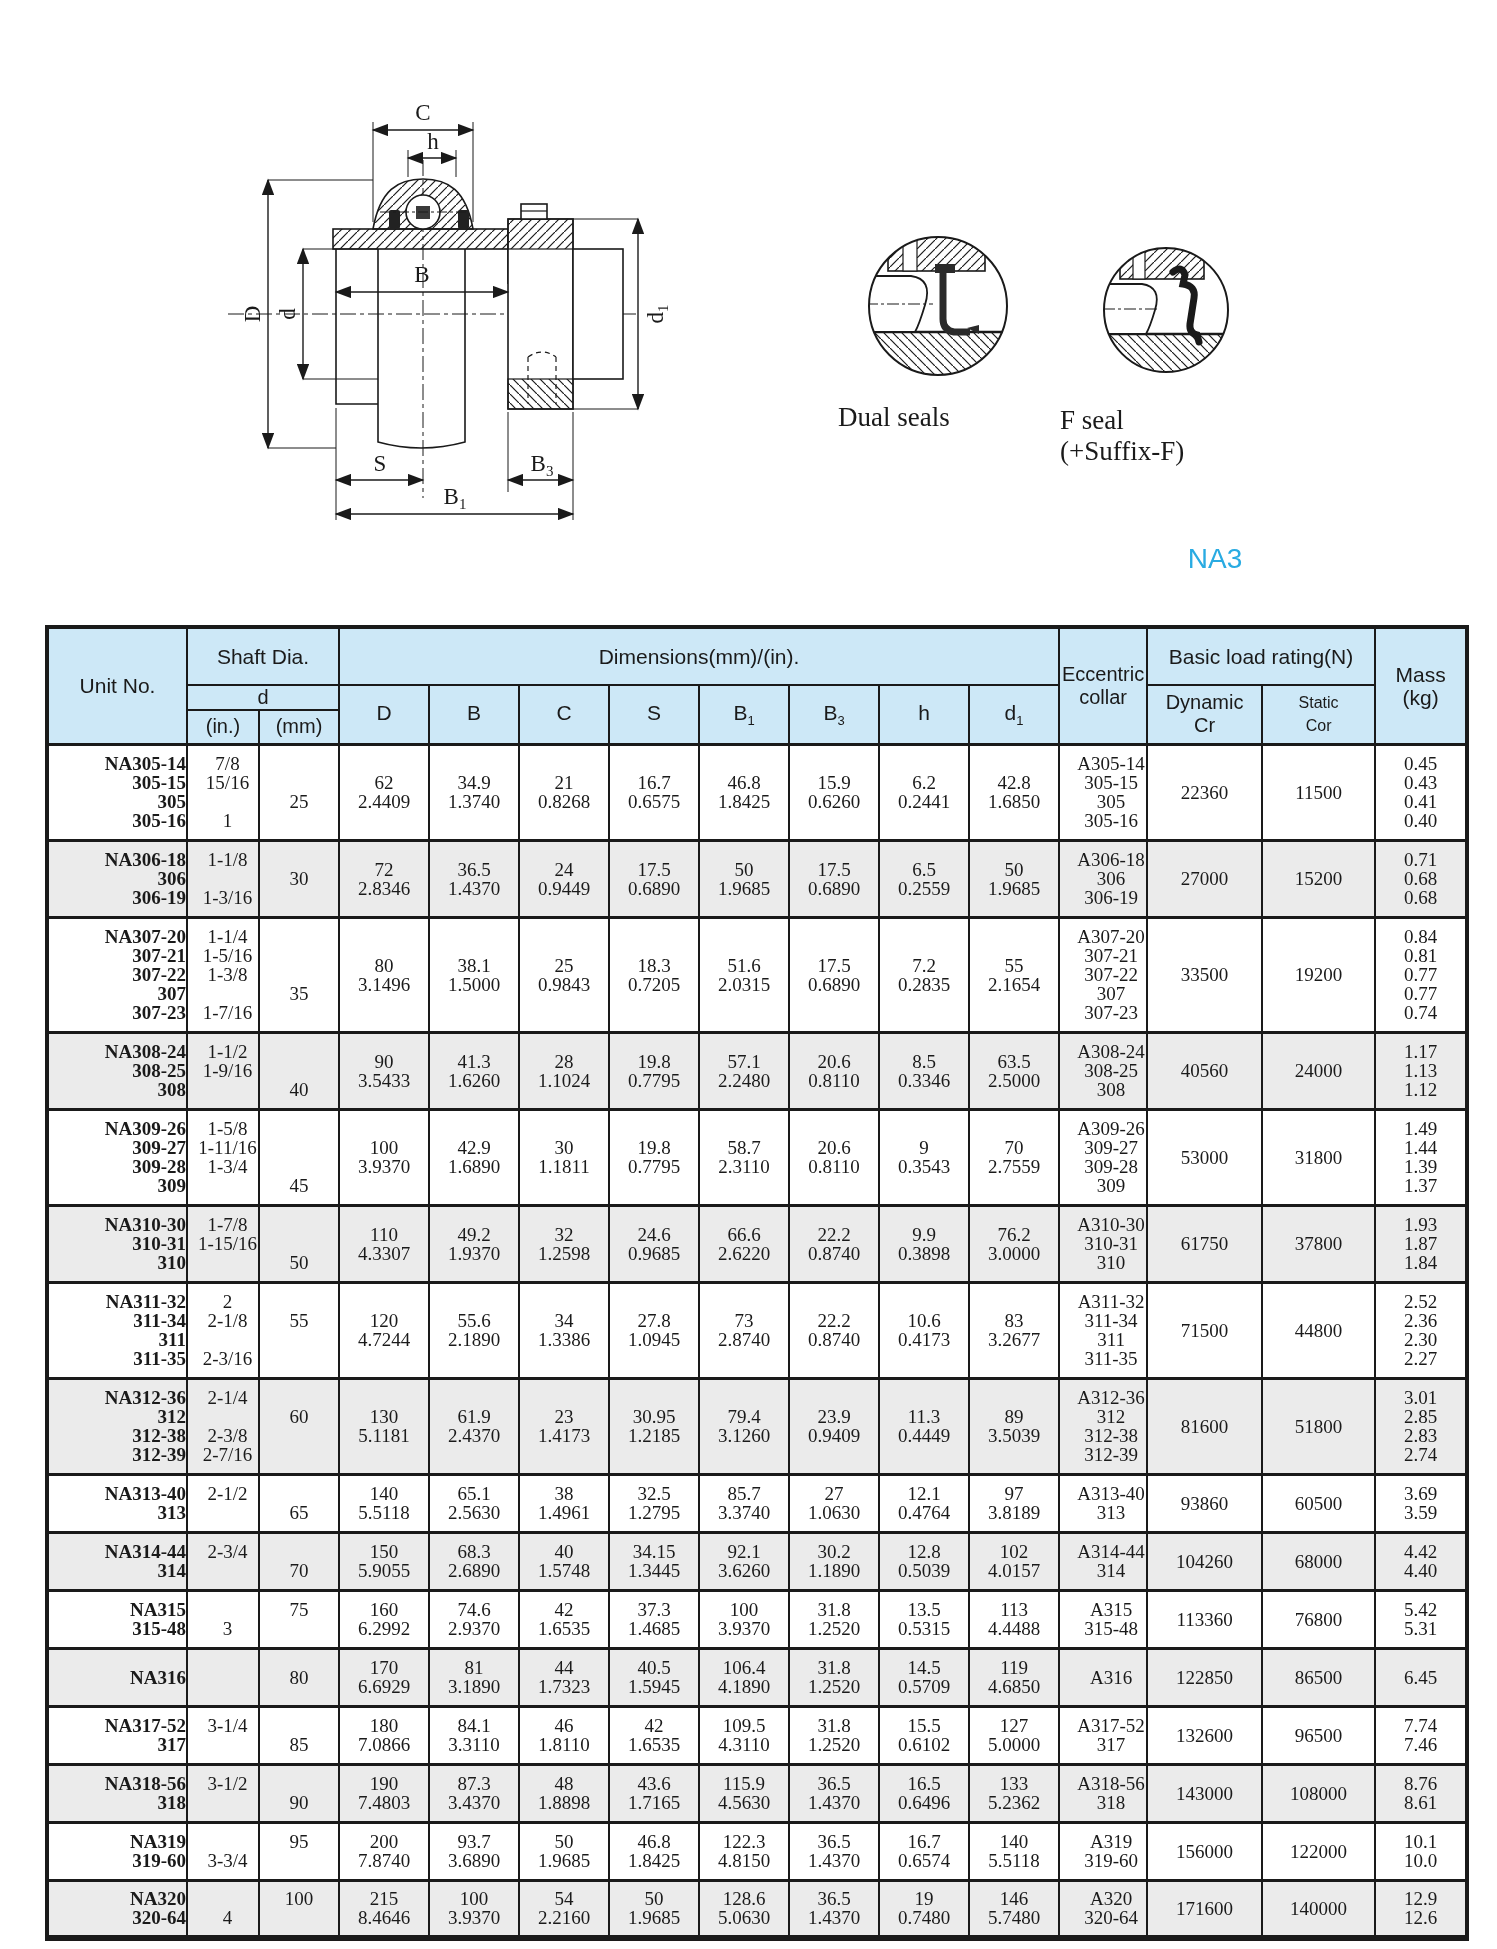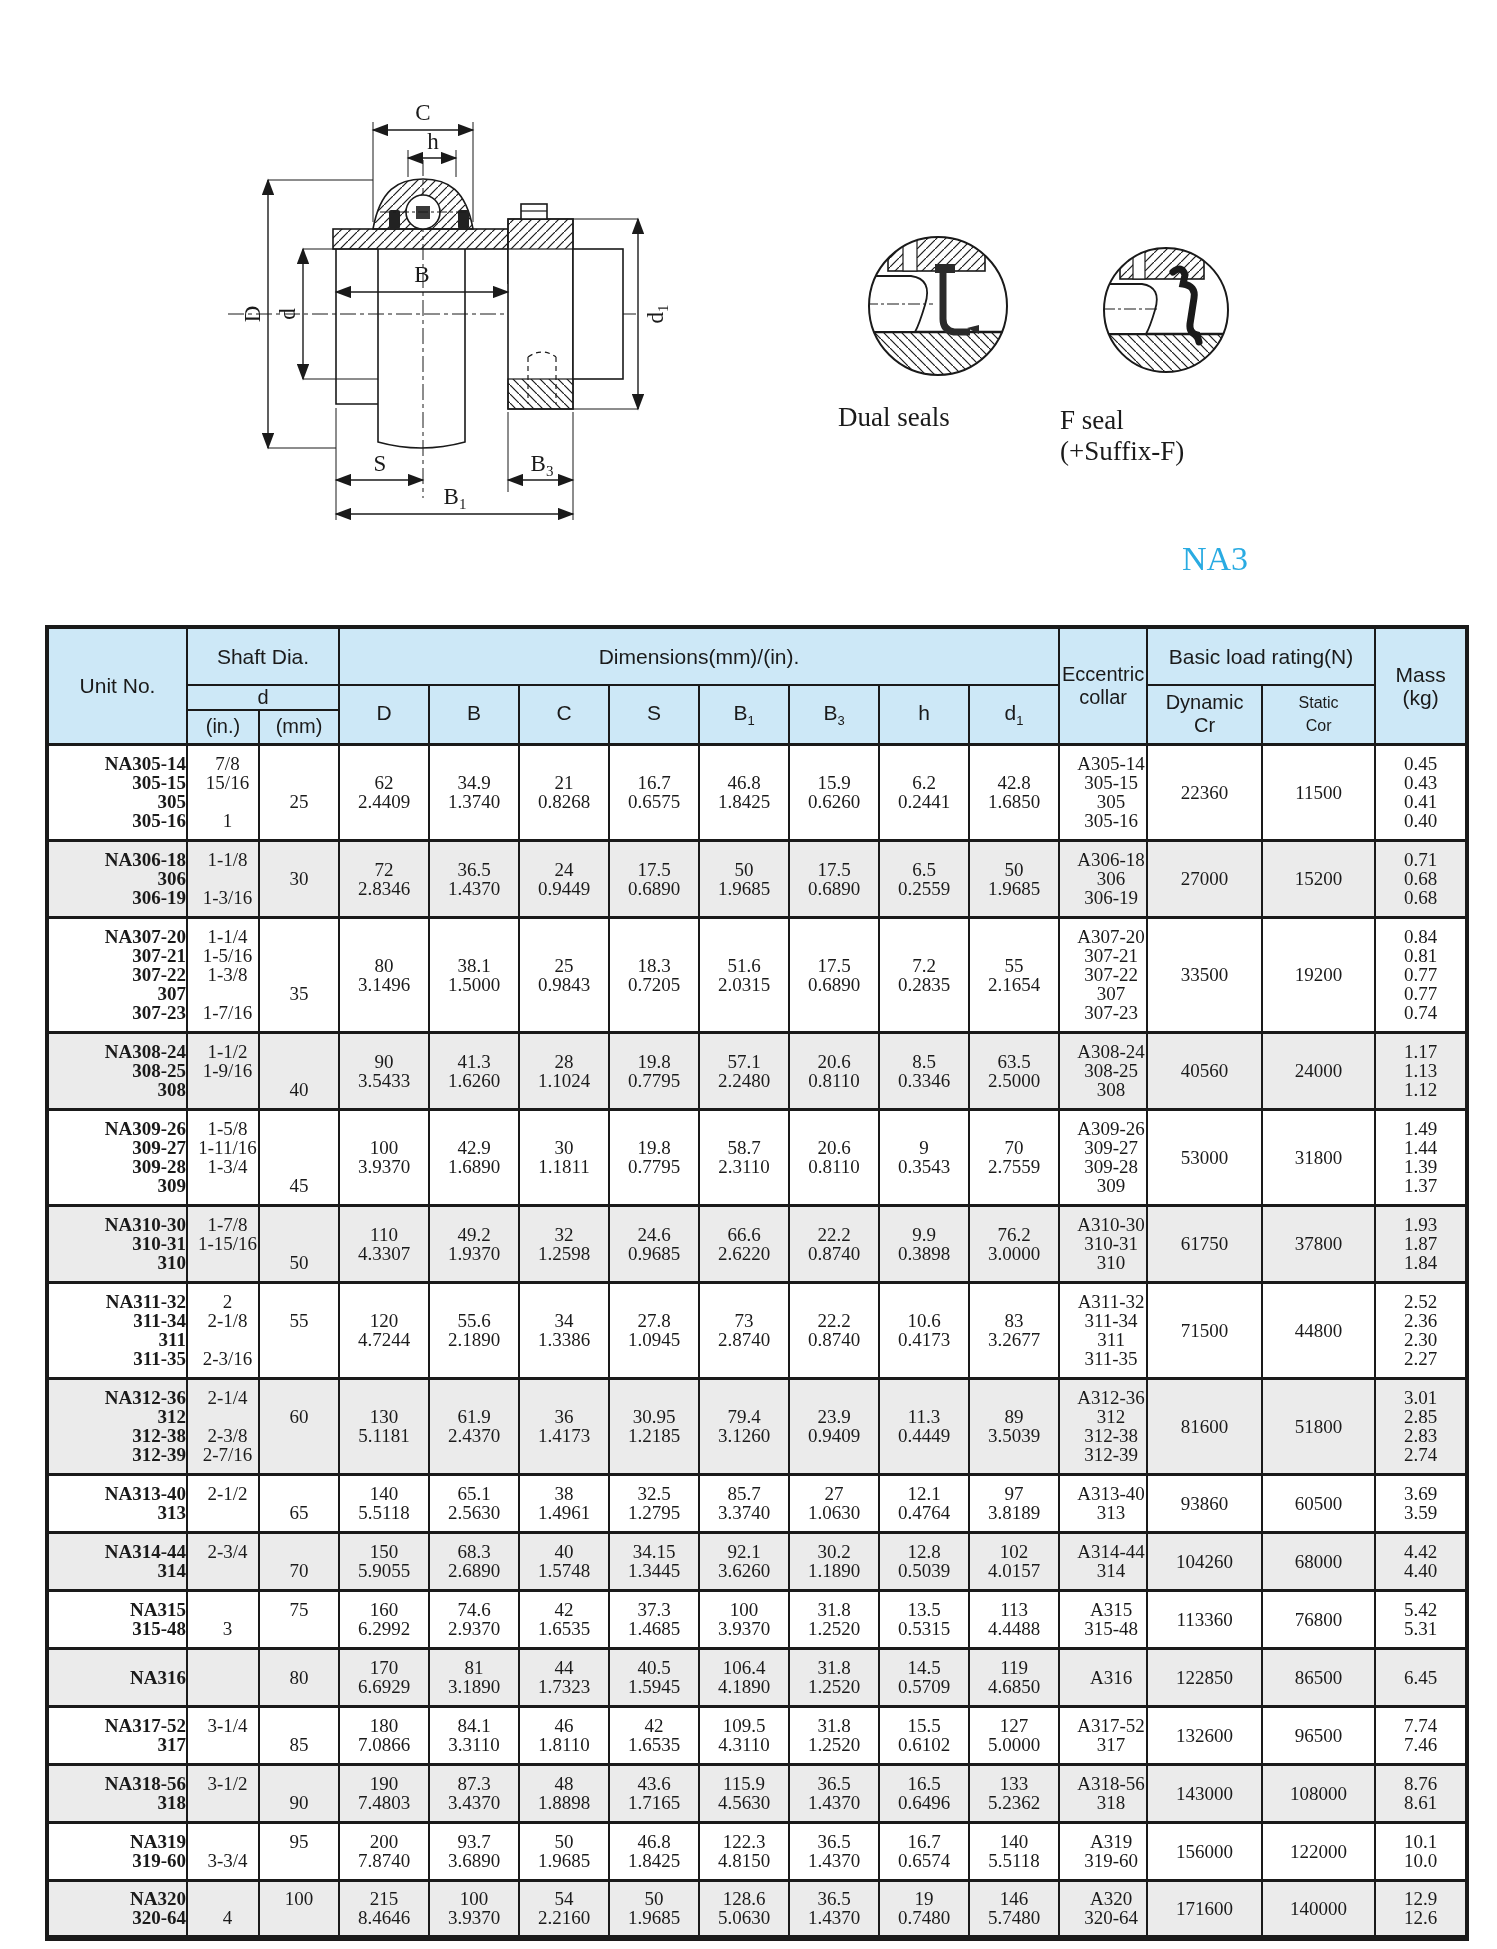--- a/index.html
+++ b/index.html
@@ -1,22 +1,22 @@
 <!DOCTYPE html>
 <html><head>
 <meta charset="utf-8">
 <style>
   html,body{margin:0;padding:0;background:#ffffff;}
   #page{position:relative;width:1497px;height:1949px;background:#ffffff;overflow:hidden;
         font-family:"Liberation Sans",sans-serif;color:#1a1a1a;}
   svg text{font-family:"Liberation Serif",serif;fill:#1a1a1a;}
   .abs{position:absolute;}
   
-  .title-line{position:absolute;text-align:center;font-family:Liberation Serif, serif;
-              font-size:34px;line-height:30px;}
+  .title-line{position:absolute;text-align:center;font-family:Liberation Sans, sans-serif;
+              font-size:28px;line-height:30px;}
   
   .seal-cap{position:absolute;text-align:left;font-family:"Liberation Serif",serif;
             font-weight:normal;font-size:27px;line-height:30px;}
   
   #spec-table{border-collapse:collapse;table-layout:fixed;width:1420px;
               border:4px solid #1a1a1a;border-bottom:6px solid #1a1a1a;}
   #spec-table th,#spec-table td{border:2px solid #1a1a1a;padding:0;overflow:hidden;}
   #spec-table tbody tr{border-top:3px solid #1a1a1a;}
   #spec-table th{background:#cde8f7;font-weight:normal;font-size:21px;
                  font-family:"Liberation Sans",sans-serif;text-align:center;vertical-align:middle;}
@@ -713,21 +713,21 @@
           </td>
           <td>
             <div class="ln">130</div>
             <div class="ln">5.1181</div>
           </td>
           <td>
             <div class="ln">61.9</div>
             <div class="ln">2.4370</div>
           </td>
           <td>
-            <div class="ln">36</div>
+            <div class="ln">23</div>
             <div class="ln">1.4173</div>
           </td>
           <td>
             <div class="ln">30.95</div>
             <div class="ln">1.2185</div>
           </td>
           <td>
             <div class="ln">79.4</div>
             <div class="ln">3.1260</div>
           </td>

